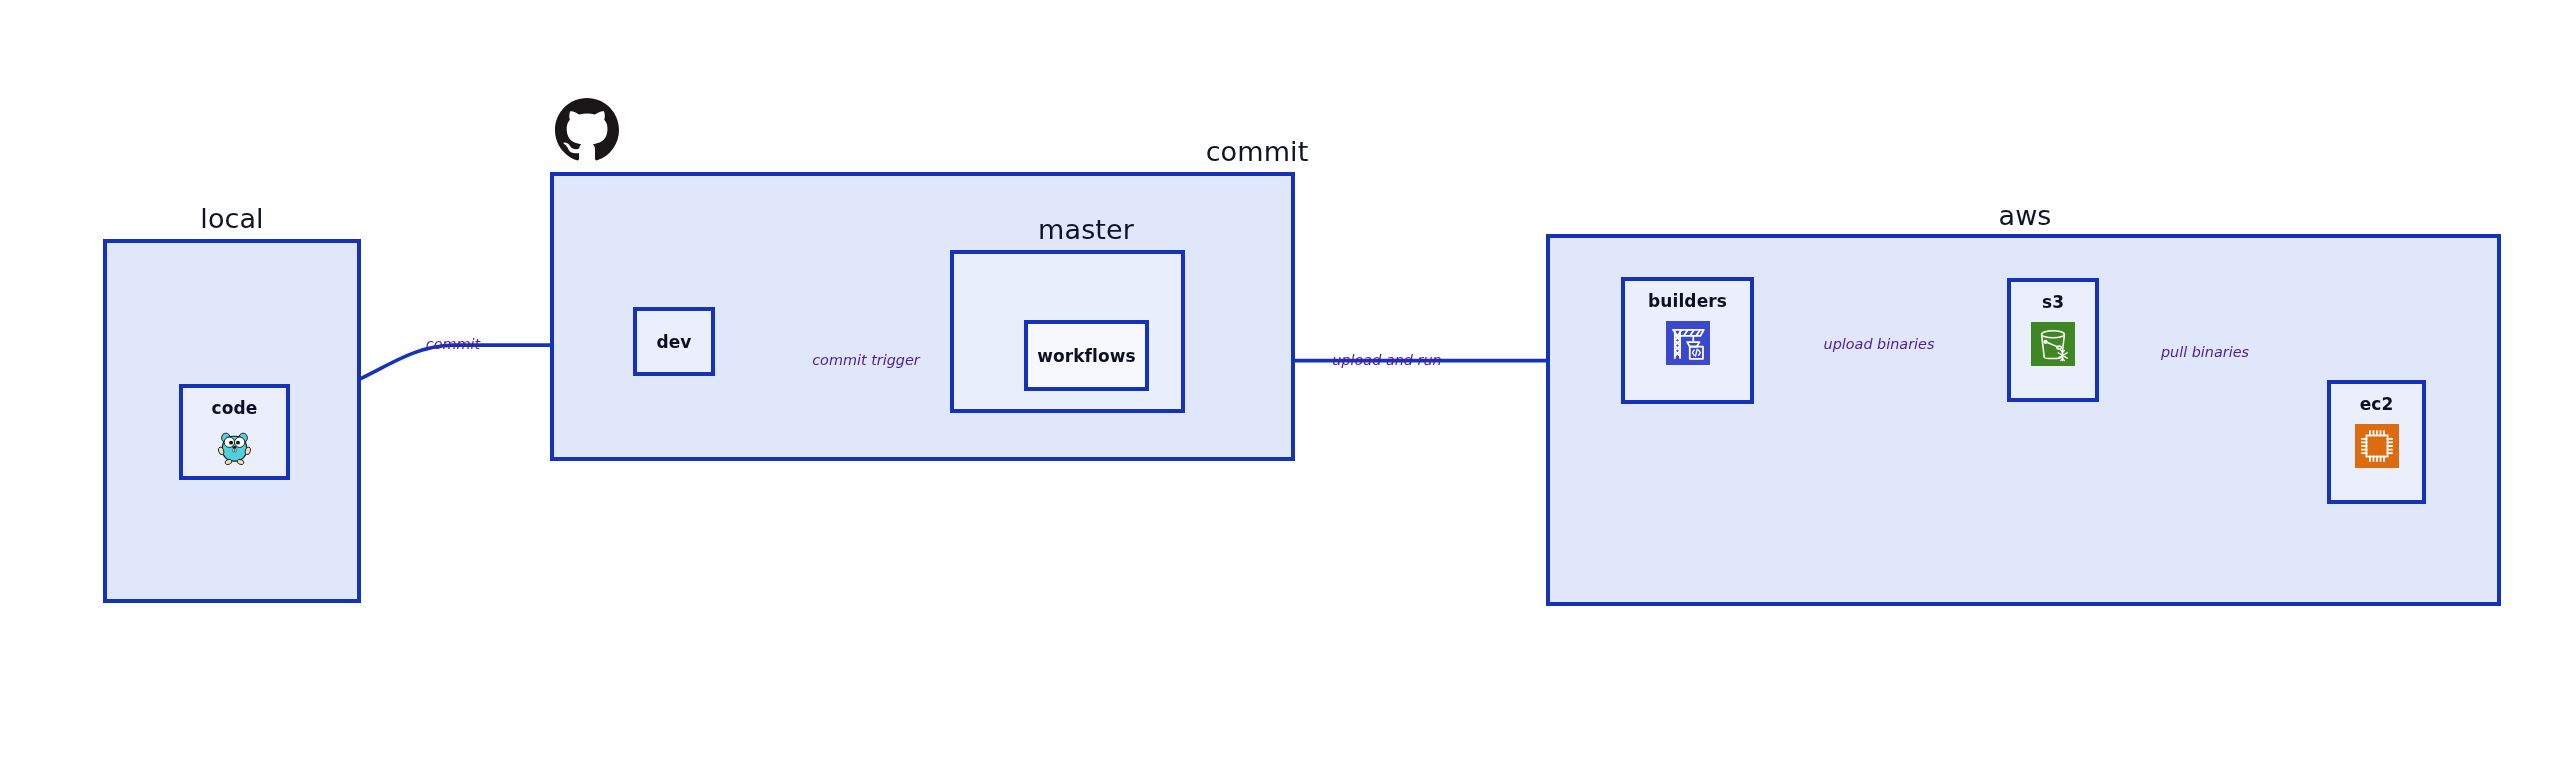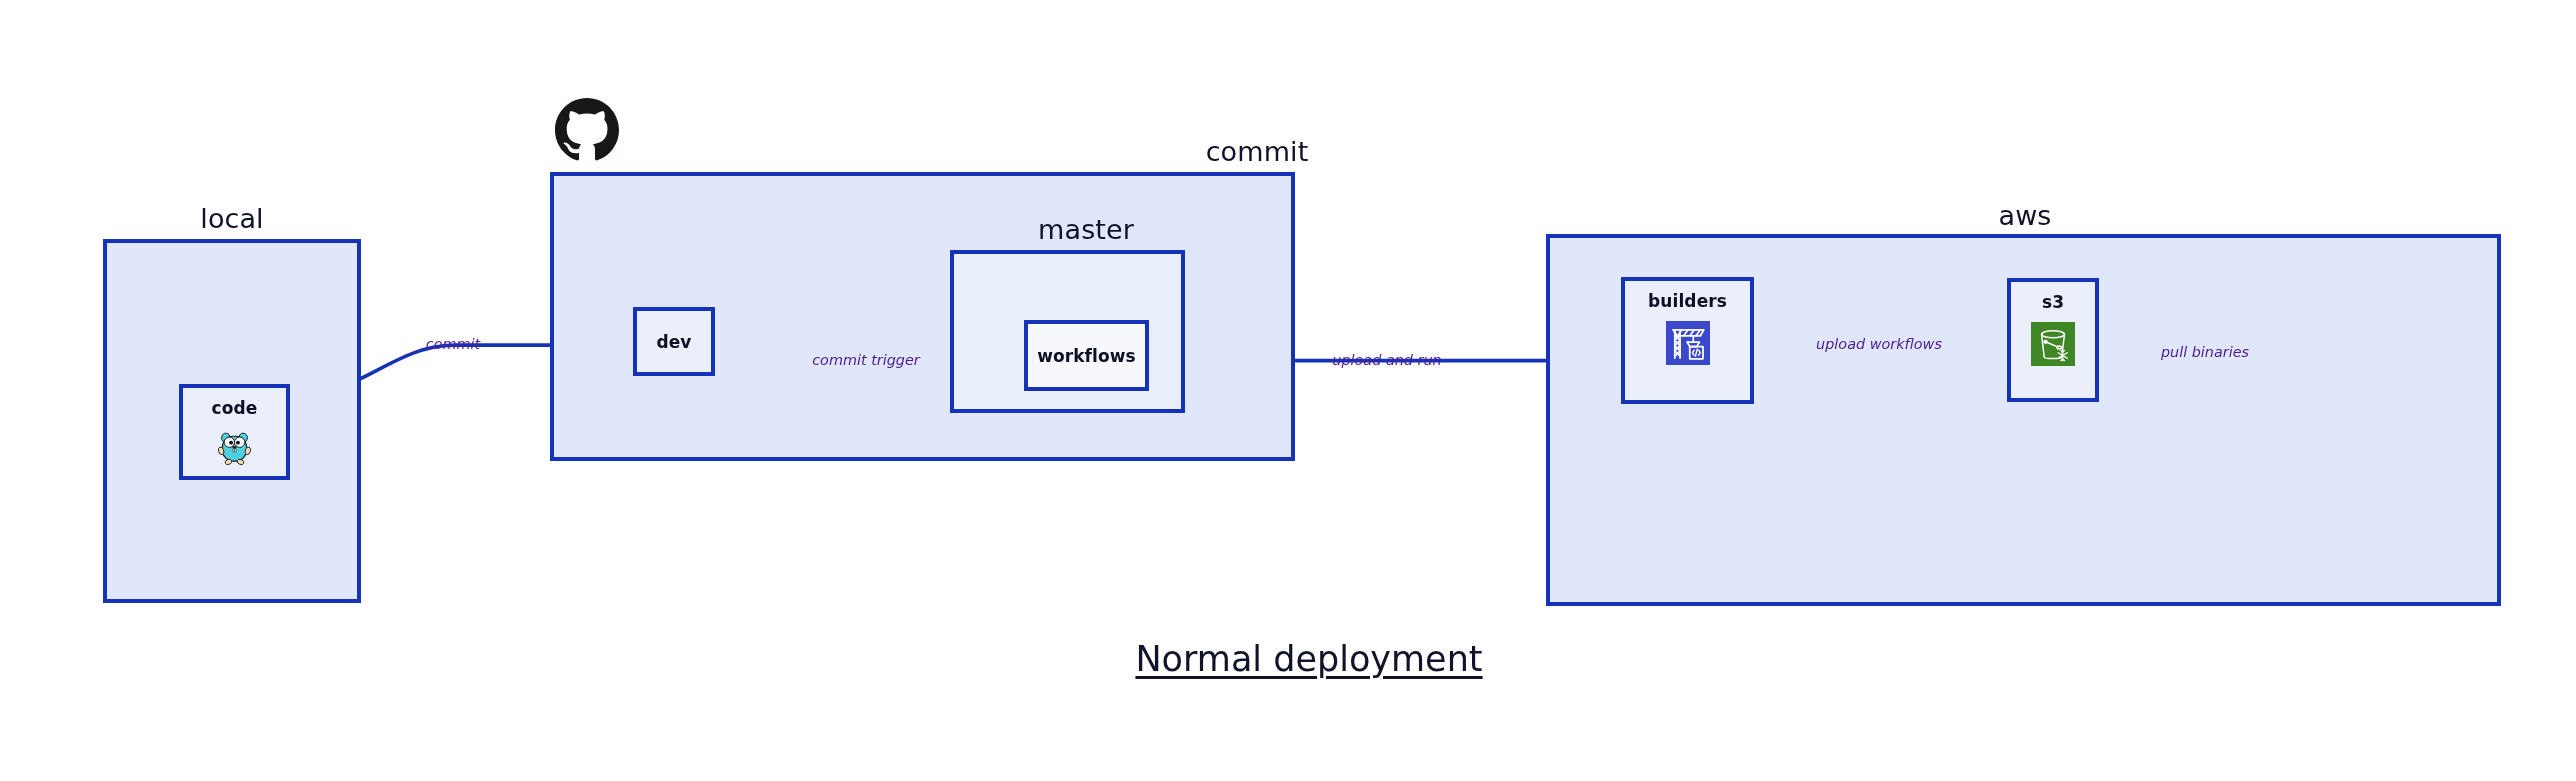--- a/index.html
+++ b/index.html
@@ -245,27 +245,43 @@
           <path d="M72 64 L72 88"></path>
           <path d="M61.6 70 L82.4 82"></path>
           <path d="M61.6 82 L82.4 70"></path>
           <path d="M72 68 L68 64.6 M72 68 L76 64.6"></path>
           <path d="M72 84 L68 87.4 M72 84 L76 87.4"></path>
         </g>
       </g>
     </svg>
   </div>
 
+  <div class="node" style="left:2327px; top:380px; width:99px; height:124px;">
+    <div class="node-title">ec2</div>
+    <svg class="node-icon" viewBox="0 0 100 100">
+      <rect x="0" y="0" width="100" height="100" fill="#DD6B10"></rect>
+      <g stroke="#FFFFFF" stroke-width="4" fill="none" stroke-linecap="square">
+        <rect x="26" y="26" width="48" height="48"></rect>
+
+        <path d="M34 26 L34 16 M42 26 L42 16 M50 26 L50 16 M58 26 L58 16 M66 26 L66 16"></path>
+
+        <path d="M34 74 L34 84 M42 74 L42 84 M50 74 L50 84 M58 74 L58 84 M66 74 L66 84"></path>
+
+        <path d="M26 34 L16 34 M26 42 L16 42 M26 50 L16 50 M26 58 L16 58 M26 66 L16 66"></path>
+
+        <path d="M74 34 L84 34 M74 42 L84 42 M74 50 L84 50 M74 58 L84 58 M74 66 L84 66"></path>
+      </g>
+    </svg>
+  </div>
 
   <div class="edge-label" style="left:453px; top:344px;">commit</div>
 
   <div class="edge-label" style="left:866px; top:360px;">commit trigger</div>
 
   <div class="edge-label" style="left:1387px; top:360px;">upload and run</div>
 
-  <div class="edge-label" style="left:1879px; top:344px;">upload workflows</div>
+  <div class="edge-label" style="left:1879px; top:344px;">upload binaries</div>
 
   <div class="edge-label" style="left:2205px; top:352px;">pull binaries</div>
 
-  <div class="diagram-title" style="left:1309px; top:639px;">Normal deployment</div>
 
 </div>
 
 
 </body></html>

